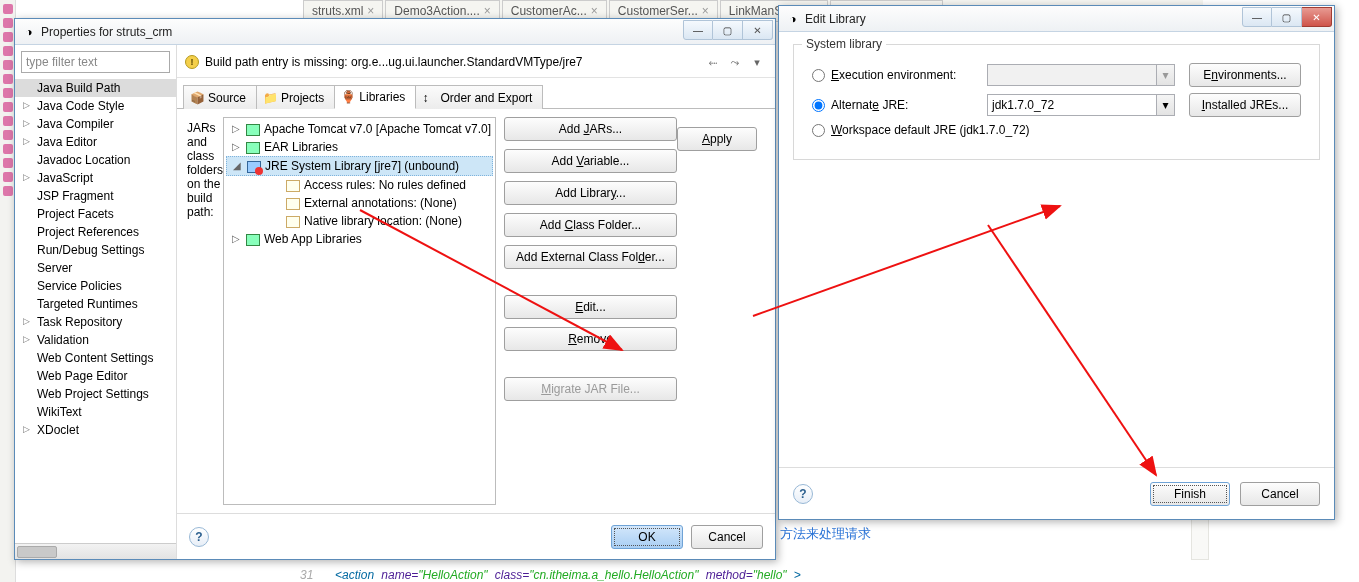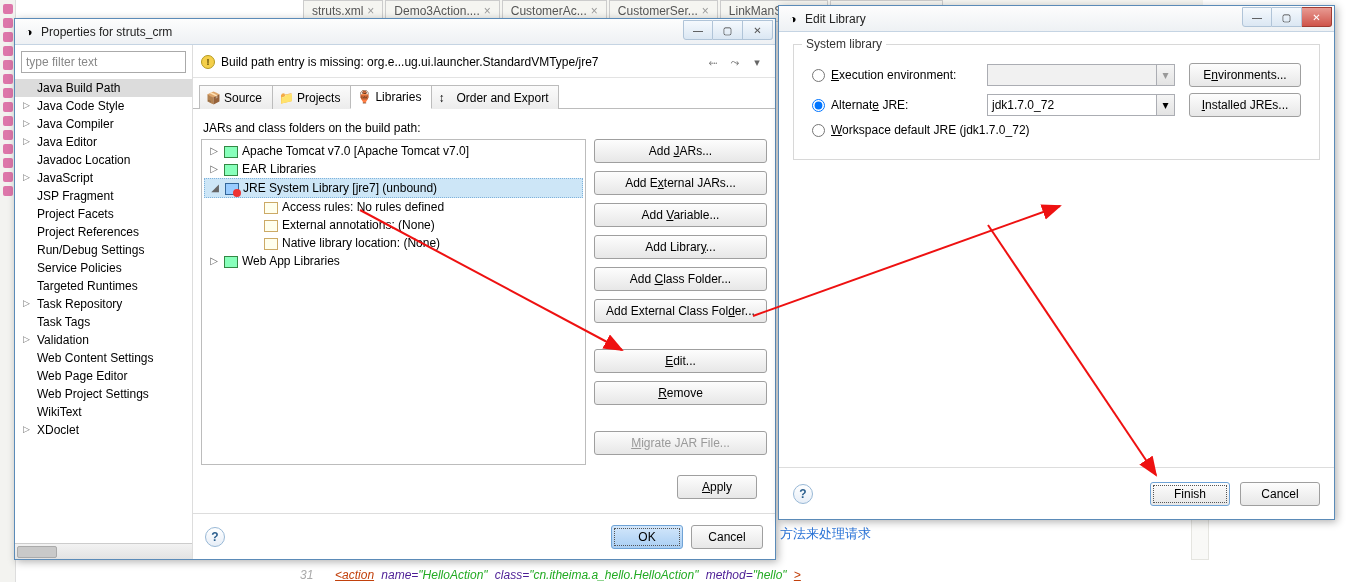--- a/index.html
+++ b/index.html
@@ -9,21 +9,21 @@
     .bg-tabs { position: absolute; top: 0; left: 303px; height: 22px; display: flex; gap: 2px; background: #f5f5f1; width: 900px; }
     .bg-tab { display: flex; align-items:center; gap:4px; padding: 2px 8px; font-size: 11px; color:#555; border:1px solid #ccc; background:#f5f5f1; }
     .bg-tab .x { color:#999; }
 
     
     .leftstrip { position:absolute; left:0; top:0; width:16px; height:582px; background:#f3f3f0; border-right:1px solid #ddd;}
     .leftstrip .jmark { width:10px; height:10px; margin:4px auto; background:#d7a; border-radius:2px; }
 
     
     .bottomcode { position:absolute; bottom:0; left:300px; width:900px; font-family:monospace; font-size:12px; font-style:italic; color:#888; white-space:nowrap; }
-    .bottomcode .tag{color:#c2410c;text-decoration:underline;} .bottomcode .attr{color:#4c1d95;} .bottomcode .val{color:#2a2;font-style:italic;}
+    .bottomcode .tag{color:#0369a1;} .bottomcode .attr{color:#4c1d95;} .bottomcode .val{color:#2a2;font-style:italic;}
     .cn-text { position:absolute; left:780px; top:525px; color:#2872d6; font-size:13px;}
 
     
     .rightgutter { position:absolute; right:150px; top:20px; width:18px; height:540px; background:#f9f9f7; border:1px solid #e5e5e0;}
     .rightgutter .mark { height:3px; background:#d46; margin-top:220px;}
 
     
     .dialog { position:absolute; background:#fff; border:1px solid #5b8bb8; box-shadow: 2px 2px 8px rgba(0,0,0,.3); }
     .titlebar { height:26px; background: linear-gradient(#fdfdfd,#eef1f4); border-bottom:1px solid #c5d4e3; display:flex; align-items:center; padding:0 2px 0 6px; }
     .titlebar .ticon { width:16px; height:16px; margin-right:4px; display:flex;align-items:center;justify-content:center; }
@@ -51,21 +51,21 @@
     .warnbar { display:flex; align-items:center; gap:6px; padding: 8px 8px 6px 8px; border-bottom:1px solid #e3e3e3;}
     .warnbar .warn-ico { width:14px;height:14px; border-radius:50%; background:#f4cf4a; border:1px solid #b59a1f; display:flex; align-items:center; justify-content:center; font-size:9px; font-weight:bold; color:#5a4500;}
     .warnbar .navbtns { margin-left:auto; display:flex; gap:2px;}
     .warnbar .navbtn { width:20px;height:18px; border:1px solid transparent; display:flex;align-items:center;justify-content:center; color:#666; font-size:11px;}
 
     .tabs { display:flex; padding: 6px 6px 0 6px; gap:0; border-bottom:1px solid #bcbcbc;}
     .tab { display:flex; align-items:center; gap:4px; padding:4px 10px 4px 6px; border:1px solid #bcbcbc; border-bottom:none; background:linear-gradient(#fbfbfb,#ececec); margin-right:-1px; position:relative; top:1px;}
     .tab.active { background:#fff; border-bottom:1px solid #fff; z-index:2;}
     .tab .ticon { width:14px;height:14px; }
 
-    .tabcontent { flex:1; padding:8px 8px 8px 8px; display:flex; flex-direction:column; }
+    .tabcontent { flex:1; padding:8px 8px 8px 8px; display:flex; }
     .section-label { margin:4px 0 4px 2px; }
     .jar-split { flex:1; display:flex; gap:8px; min-height:0;}
     .jar-tree { flex:1; border:1px solid #bcbcbc; padding:2px; overflow:hidden; background:#fff;}
     .jt-item { padding:2px 2px 2px 20px; position:relative; white-space:nowrap;}
     .jt-item.lvl3 { padding-left:60px; }
     .jt-item .tw { position:absolute; left:4px; top:3px; color:#666; font-size:10px; width:12px; text-align:center;}
     .jt-item.sel { background:#cde6f7; border:1px dotted #7fb3dc;}
     .jt-item .ico { display:inline-block; width:14px;height:12px; margin-right:4px; vertical-align:middle;}
     .ico.lib { background:#8fb; border:1px solid #384;}
     .ico.jre { background:#9cf; border:1px solid #369; position:relative;}
@@ -188,24 +188,24 @@
         <div class="tree-item sel"><span>Java Build Path</span></div>
         <div class="tree-item"><span class="arrow">▷</span><span>Java Code Style</span></div>
         <div class="tree-item"><span class="arrow">▷</span><span>Java Compiler</span></div>
         <div class="tree-item"><span class="arrow">▷</span><span>Java Editor</span></div>
         <div class="tree-item"><span>Javadoc Location</span></div>
         <div class="tree-item"><span class="arrow">▷</span><span>JavaScript</span></div>
         <div class="tree-item lvl2"><span>JSP Fragment</span></div>
         <div class="tree-item lvl2"><span>Project Facets</span></div>
         <div class="tree-item lvl2"><span>Project References</span></div>
         <div class="tree-item lvl2"><span>Run/Debug Settings</span></div>
+        <div class="tree-item lvl2"><span>Server</span></div>
         <div class="tree-item lvl2"><span>Service Policies</span></div>
         <div class="tree-item lvl2"><span>Targeted Runtimes</span></div>
         <div class="tree-item"><span class="arrow">▷</span><span>Task Repository</span></div>
-        <div class="tree-item lvl2"><span>Task Tags</span></div>
         <div class="tree-item"><span class="arrow">▷</span><span>Validation</span></div>
         <div class="tree-item lvl2"><span>Web Content Settings</span></div>
         <div class="tree-item lvl2"><span>Web Page Editor</span></div>
         <div class="tree-item lvl2"><span>Web Project Settings</span></div>
         <div class="tree-item lvl2"><span>WikiText</span></div>
         <div class="tree-item"><span class="arrow">▷</span><span>XDoclet</span></div>
       </div>
       <div class="hscroll">
           <div class="thumb"></div>
         </div>
@@ -251,23 +251,20 @@
             <div class="jt-item lvl3"><span class="ico doc"></span><span>Access rules: No rules defined</span></div>
             <div class="jt-item lvl3"><span class="ico doc"></span><span>External annotations: (None)</span></div>
             <div class="jt-item lvl3"><span class="ico doc"></span><span>Native library location: (None)</span></div>
             <div class="jt-item"><span class="tw">▷</span><span class="ico lib"></span><span>Web App Libraries</span></div>
           </div>
           <div class="btncol">
             <div class="btn">
                 <span>Add <span class="u">J</span>ARs...</span>
               </div>
             <div class="btn">
-                <span>Add E<span class="u">x</span>ternal JARs...</span>
-              </div>
-            <div class="btn">
                 <span>Add <span class="u">V</span>ariable...</span>
               </div>
             <div class="btn">
                 <span>Add Librar<span class="u">y</span>...</span>
               </div>
             <div class="btn">
                 <span>Add <span class="u">C</span>lass Folder...</span>
               </div>
             <div class="btn">
                 <span>Add External Class Fol<span class="u">d</span>er...</span>

